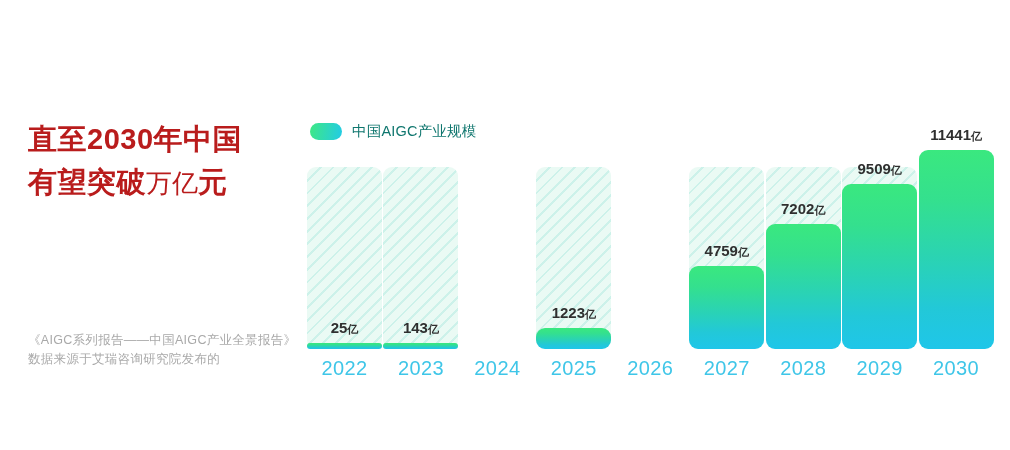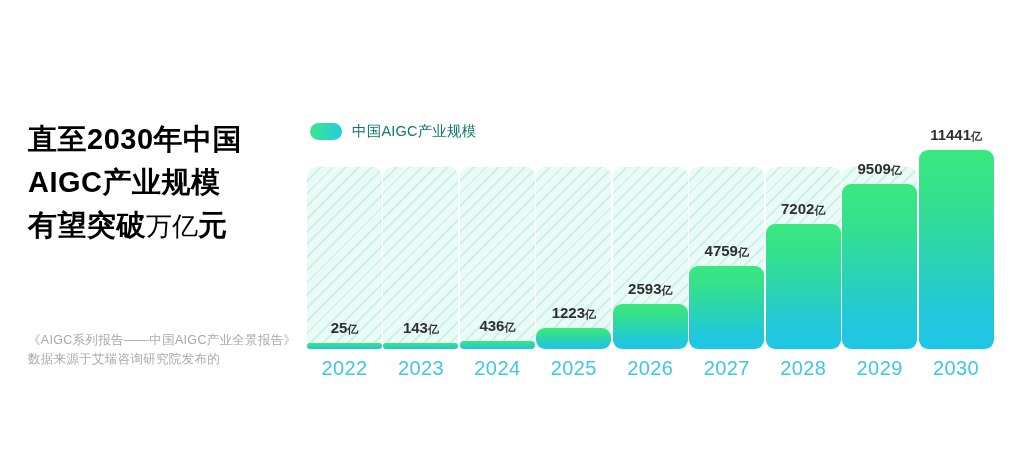--- a/index.html
+++ b/index.html
@@ -6,21 +6,21 @@
   body{
     width:1010px;height:450px;background:#ffffff;
     font-family:"Liberation Sans","DejaVu Sans",sans-serif;
     overflow:hidden;position:relative;
   }
   #stage{position:absolute;left:0;top:0;width:1010px;height:450px;}
 
   
   .headline{position:absolute;left:28px;top:118px;width:270px;}
   .hl-line{
-    color:#000000;font-weight:bold;font-size:29px;line-height:43px;
+    color:#b91c1c;font-weight:bold;font-size:29px;line-height:43px;
     letter-spacing:0.5px;white-space:nowrap;
   }
   .hl-big{font-size:26px;font-weight:normal;letter-spacing:0px;}
   .hl-tail{font-size:29px;font-weight:bold;}
 
   .footnote{position:absolute;left:28px;top:331px;width:290px;}
   .fn-line{
     color:#a9a9a9;font-size:12.5px;line-height:19px;white-space:nowrap;
     letter-spacing:0.3px;
   }
@@ -65,21 +65,20 @@
     color:#3fc6e8;font-size:20px;letter-spacing:0.4px;
   }
 </style>
 </head>
 <body>
 
 <div id="stage">
 
   <div class="headline">
     <div class="hl-line">直至2030年中国</div>
-    <div class="hl-line">AIGC产业规模</div>
     <div class="hl-line"><span>有望突破</span><span class="hl-big">万亿</span><span class="hl-tail">元</span></div>
   </div>
 
   <div class="footnote">
     <div class="fn-line">《AIGC系列报告——中国AIGC产业全景报告》</div>
     <div class="fn-line">数据来源于艾瑞咨询研究院发布的</div>
   </div>
 
   <div class="legend">
     <div class="legend-pill"></div>
@@ -92,37 +91,27 @@
         <div class="fill short" style="height: 6px;"></div>
         <div class="val-label" style="bottom: 12px;"><span>25</span><span class="unit">亿</span></div>
       </div>
       <div class="cat-label" style="position: absolute; left: 307px; width: 75px; top: 357px;">2022</div>
       <div class="bar-group" style="left: 383.45px; width: 75px; height: 349px; bottom: 101px; margin-top: 20px;">
         <div class="track" style="height: 182px;"></div>
         <div class="fill short" style="height: 6px;"></div>
         <div class="val-label" style="bottom: 12px;"><span>143</span><span class="unit">亿</span></div>
       </div>
       <div class="cat-label" style="position: absolute; left: 383.45px; width: 75px; top: 357px;">2023</div>
-      <div class="bar-group" style="left: 459.9px; width: 75px; height: 349px; bottom: 101px;">
-        <div class="track" style="height: 182px;"></div>
-        <div class="fill short" style="height: 7.5836px;"></div>
-        <div class="val-label" style="bottom: 13.5836px;"><span>436</span><span class="unit">亿</span></div>
-      </div>
       <div class="cat-label" style="position: absolute; left: 459.9px; width: 75px; top: 357px;">2024</div>
       <div class="bar-group" style="left: 536.35px; width: 75px; height: 349px; bottom: 101px;">
         <div class="track" style="height: 182px;"></div>
         <div class="fill" style="height: 21.2724px;"></div>
         <div class="val-label" style="bottom: 27.2724px;"><span>1223</span><span class="unit">亿</span></div>
       </div>
       <div class="cat-label" style="position: absolute; left: 536.35px; width: 75px; top: 357px;">2025</div>
-      <div class="bar-group" style="left: 612.8px; width: 75px; height: 349px; bottom: 101px;">
-        <div class="track" style="height: 182px;"></div>
-        <div class="fill" style="height: 45.1016px;"></div>
-        <div class="val-label" style="bottom: 51.1016px;"><span>2593</span><span class="unit">亿</span></div>
-      </div>
       <div class="cat-label" style="position: absolute; left: 612.8px; width: 75px; top: 357px;">2026</div>
       <div class="bar-group" style="left: 689.25px; width: 75px; height: 349px; bottom: 101px;">
         <div class="track" style="height: 182px;"></div>
         <div class="fill" style="height: 82.7761px;"></div>
         <div class="val-label" style="bottom: 88.7761px;"><span>4759</span><span class="unit">亿</span></div>
       </div>
       <div class="cat-label" style="position: absolute; left: 689.25px; width: 75px; top: 357px;">2027</div>
       <div class="bar-group" style="left: 765.7px; width: 75px; height: 349px; bottom: 101px;">
         <div class="track" style="height: 182px;"></div>
         <div class="fill" style="height: 125.269px;"></div>

